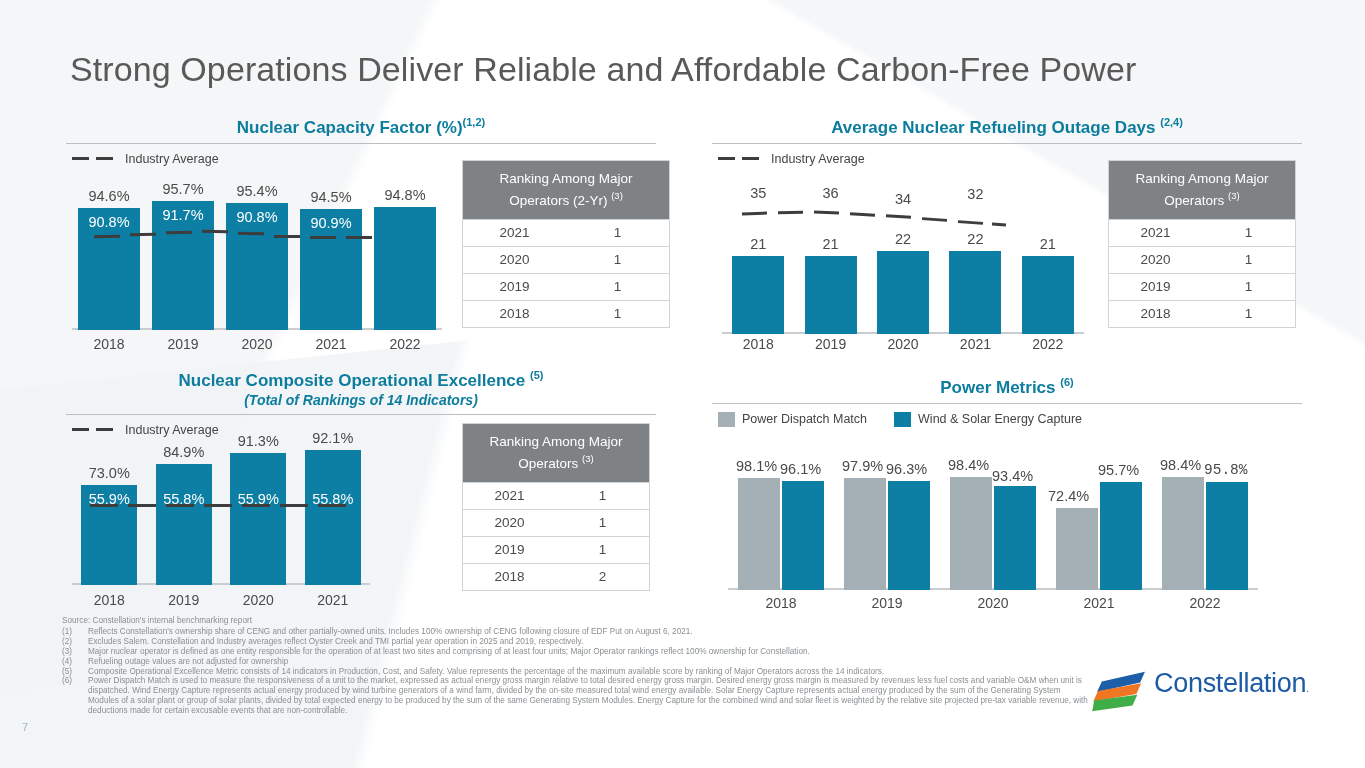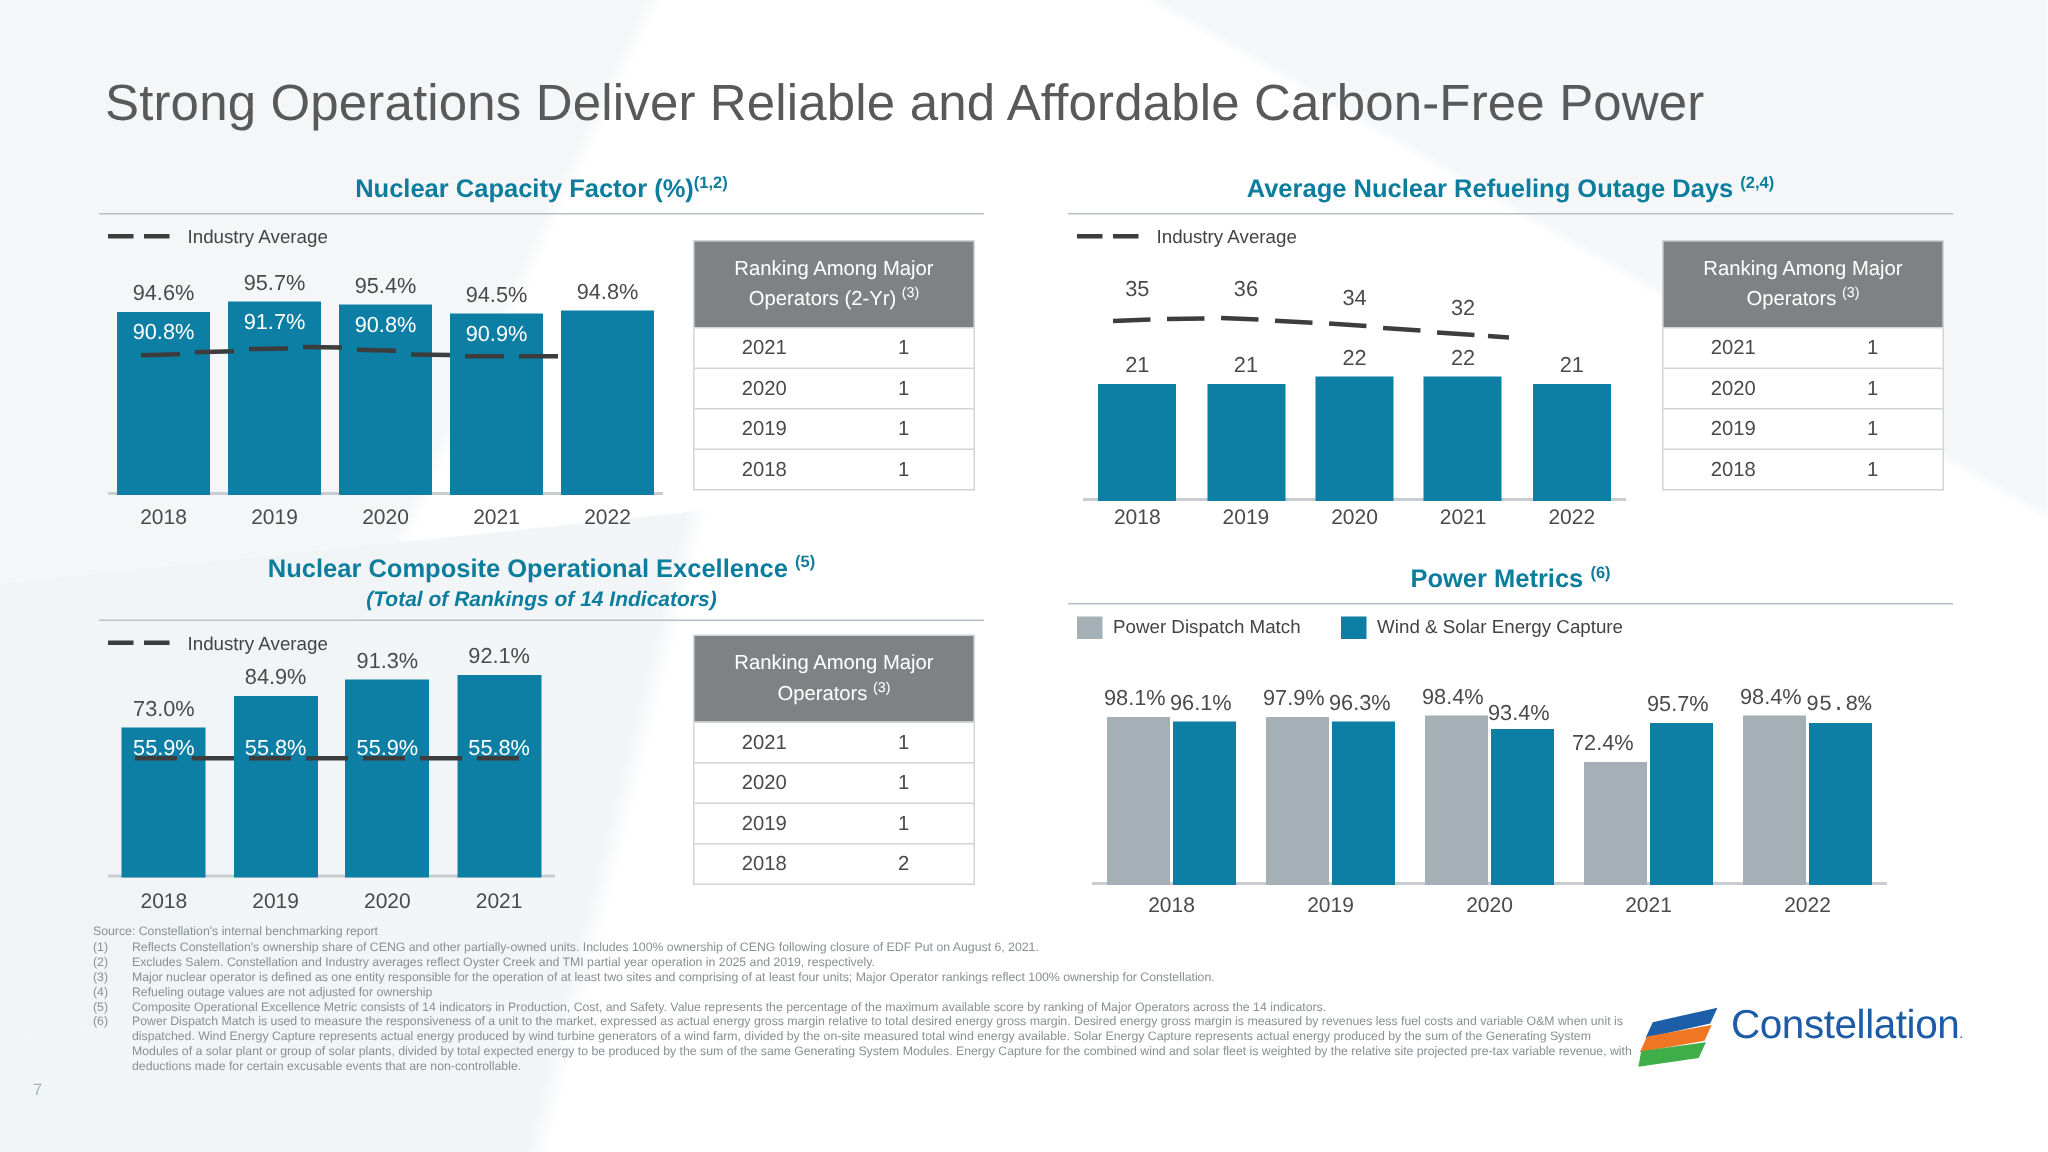--- a/index.html
+++ b/index.html
@@ -187,21 +187,21 @@
   </div>
 
   <div class="xlabels" style="position:absolute; left:72px; top:336px; width:370px;">
     <div class="xlabel">2018</div>
     <div class="xlabel">2019</div>
     <div class="xlabel">2020</div>
     <div class="xlabel">2021</div>
     <div class="xlabel">2022</div>
   </div>
 
-  <div class="rank-table" style="left:462px; top:160px; width:188px;">
+  <div class="rank-table" style="left:462px; top:160px; width:208px;">
     <div class="rank-head">
       <span>Ranking Among Major Operators (2-Yr)</span> <span class="sup">(3)</span>
     </div>
     <div class="rank-row">
       <div class="rank-year">2021</div>
       <div class="rank-val">1</div>
     </div>
     <div class="rank-row">
       <div class="rank-year">2020</div>
       <div class="rank-val">1</div>
@@ -241,21 +241,21 @@
         <div class="bar-top-label" style="bottom: 133px; left: 50%; transform: translateX(-50%);">36</div>
       </div>
       <div class="bar-col">
         <div class="bar-top-label" style="bottom: 87px; left: 50%; transform: translateX(-50%);">22</div>
         <div class="bar" style="height:83px; width:52px;"></div>
         <div class="bar-top-label" style="bottom: 127px; left: 50%; transform: translateX(-50%);">34</div>
       </div>
       <div class="bar-col">
         <div class="bar-top-label" style="bottom: 87px; left: 50%; transform: translateX(-50%);">22</div>
         <div class="bar" style="height:83px; width:52px;"></div>
-        <div class="bar-top-label" style="bottom: 120px; left: 50%; transform: translateX(-50%); margin-top: 27px;">32</div>
+        <div class="bar-top-label" style="bottom: 132px; left: 50%; transform: translateX(-50%); margin-top: 27px;">32</div>
       </div>
       <div class="bar-col">
         <div class="bar-top-label" style="bottom: 82px; left: 50%; transform: translateX(-50%);">21</div>
         <div class="bar" style="height:78px; width:52px;"></div>
       </div>
     </div>
     <div>
       <div class="avg-seg" style="left:20px;  bottom:119px; width:25px; transform:rotate(-2deg);"></div>
       <div class="avg-seg" style="left:56px;  bottom:120px; width:25px; transform:rotate(-1deg);"></div>
       <div class="avg-seg" style="left:92px;  bottom:120px; width:25px; transform:rotate(2deg);"></div>

